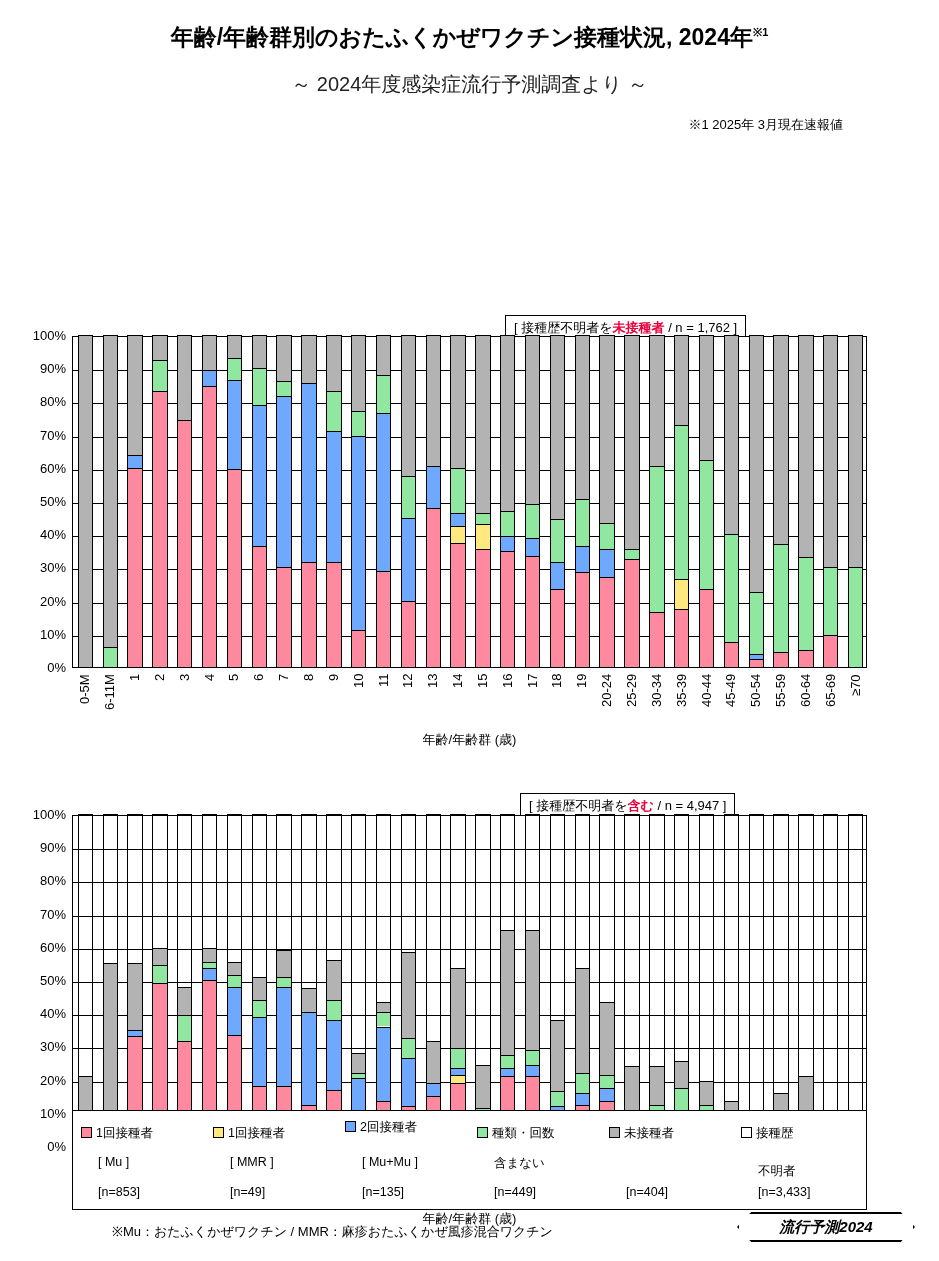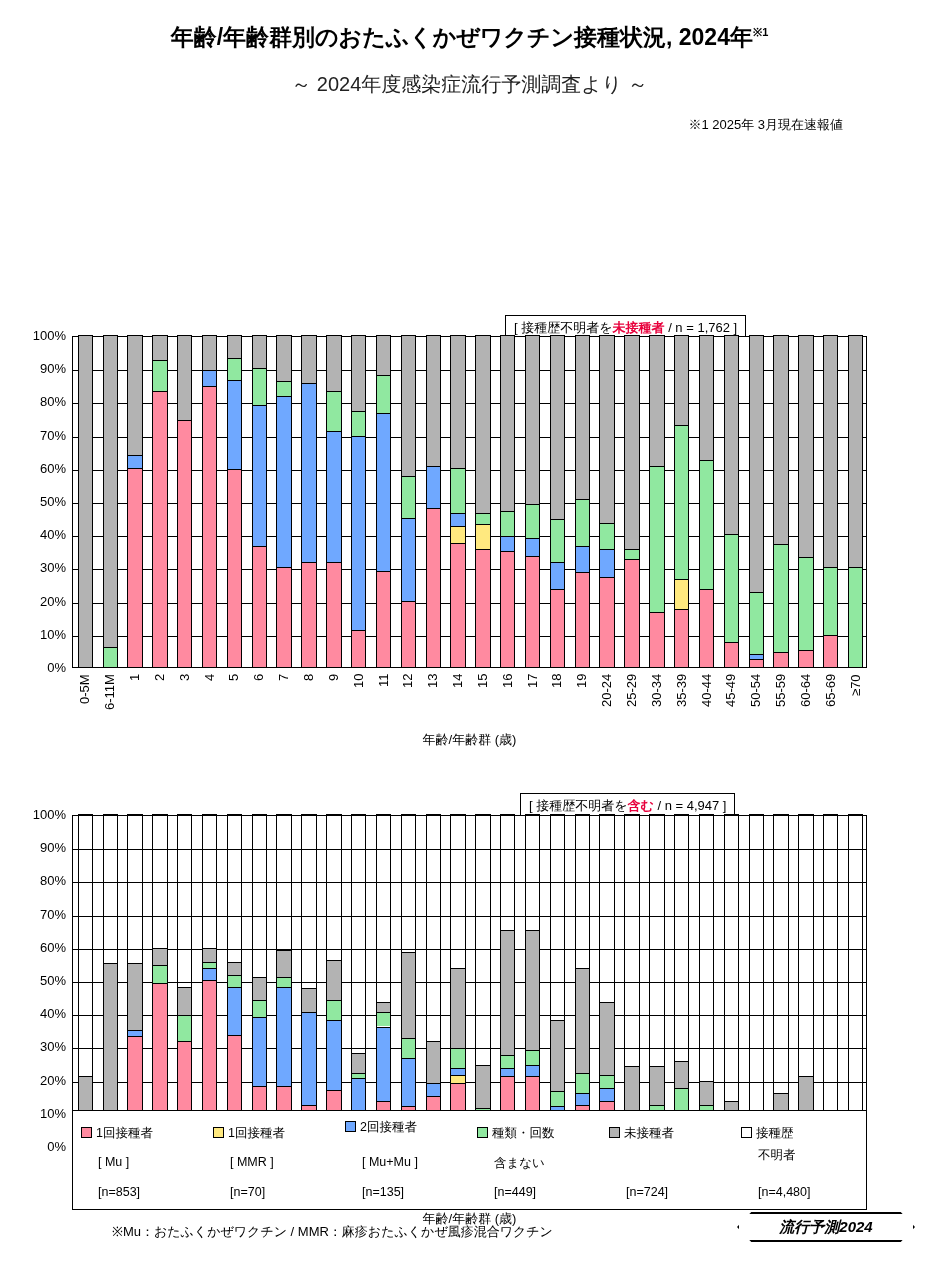--- a/index.html
+++ b/index.html
@@ -596,33 +596,33 @@
     <div class="xlab" style="left: 847.578px; top: 1019px; height: 52px;">≥70</div>
     <div class="axis-title" style="left: 0px; top: 1076px;">年齢/年齢群 (歳)</div>
   </div>
 
 <div class="legend">
     <div class="legend-row" style="left: 8px; top: 14px;"><span class="sw" style="background: rgb(255, 138, 160);"></span><span>1回接種者</span></div>
     <div class="legend-row" style="left: 25px; top: 44px;">[ Mu ]</div>
     <div class="legend-row" style="left: 25px; top: 74px;">[n=853]</div>
     <div class="legend-row" style="left: 140px; top: 14px;"><span class="sw" style="background: rgb(255, 233, 127);"></span><span>1回接種者</span></div>
     <div class="legend-row" style="left: 157px; top: 44px;">[ MMR ]</div>
-    <div class="legend-row" style="left: 157px; top: 74px;">[n=70]</div>
+    <div class="legend-row" style="left: 157px; top: 74px;">[n=49]</div>
     <div class="legend-row" style="left: 272px; top: 8px;"><span class="sw" style="background: rgb(111, 168, 255);"></span><span>2回接種者</span></div>
     <div class="legend-row" style="left: 289px; top: 44px;">[ Mu+Mu ]</div>
     <div class="legend-row" style="left: 289px; top: 74px;">[n=135]</div>
     <div class="legend-row" style="left: 404px; top: 14px;"><span class="sw" style="background: rgb(144, 232, 160);"></span><span>種類・回数</span></div>
     <div class="legend-row" style="left: 421px; top: 44px;">含まない</div>
     <div class="legend-row" style="left: 421px; top: 74px;">[n=449]</div>
     <div class="legend-row" style="left: 536px; top: 14px;"><span class="sw" style="background: rgb(179, 179, 179);"></span><span>未接種者</span></div>
     <div class="legend-row" style="left: 553px; top: 44px;"></div>
-    <div class="legend-row" style="left: 553px; top: 74px;">[n=724]</div>
+    <div class="legend-row" style="left: 553px; top: 74px;">[n=404]</div>
     <div class="legend-row" style="left: 668px; top: 14px;"><span class="sw" style="background: rgb(255, 255, 255);"></span><span>接種歴</span></div>
-    <div class="legend-row" style="left: 685px; top: 36px;">不明者</div>
-    <div class="legend-row" style="left: 685px; top: 74px;">[n=4,480]</div>
+    <div class="legend-row" style="left: 685px; top: 52px;">不明者</div>
+    <div class="legend-row" style="left: 685px; top: 74px;">[n=3,433]</div>
   </div>
 
 <div class="footnote">※Mu：おたふくかぜワクチン / MMR：麻疹おたふくかぜ風疹混合ワクチン</div>
 
 <div class="ribbon">
   <div class="shape"></div>
   <span>流行予測2024</span>
 </div>
 
 </body></html>

